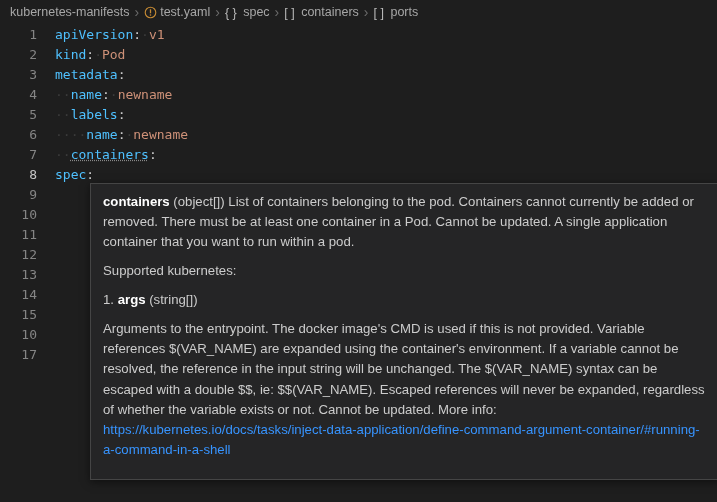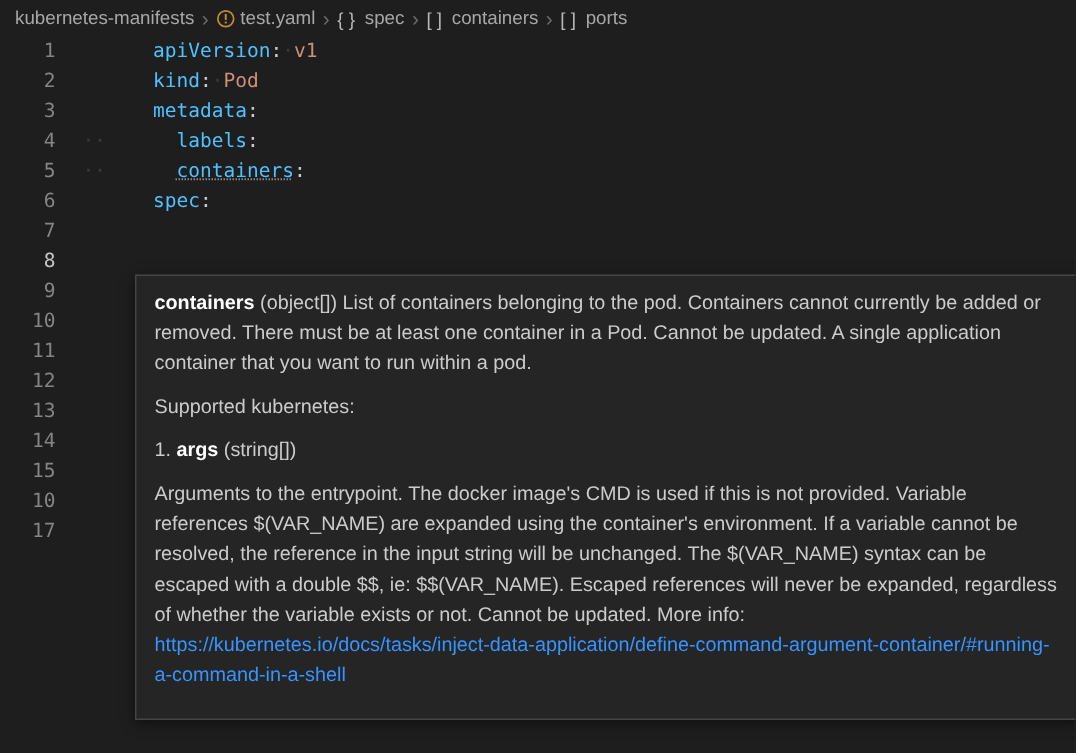--- a/index.html
+++ b/index.html
@@ -46,21 +46,21 @@
   .code {
     flex: 1;
     position: relative;
   }
   .code .line {
     height: 20px;
     line-height: 20px;
     white-space: pre;
     position: relative;
   }
-  .tok-key { color: #4fc1ff; margin-left: 47px; }
+  .tok-key { color: #4fc1ff; }
   .tok-str { color: #ce9178; }
   .tok-punc { color: #cccccc; }
   .tok-ws { color: #3b3b3b; }
 
   .hover {
     position: absolute;
     left: 90px;
     top: 183px;
     width: 630px;
     background: #252526;
@@ -114,21 +114,23 @@
       <div class="ln">13</div>
       <div class="ln">14</div>
       <div class="ln">15</div>
       <div class="ln">10</div>
       <div class="ln">17</div>
     </div>
   <div class="code" id="code">
       <div class="line"><span class="tok-key" style="">apiVersion</span><span class="tok-punc">:</span><span class="tok-ws">·</span><span class="tok-str">v1</span></div>
       <div class="line"><span class="tok-key" style="">kind</span><span class="tok-punc">:</span><span class="tok-ws">·</span><span class="tok-str">Pod</span></div>
       <div class="line"><span class="tok-key" style="">metadata</span><span class="tok-punc">:</span></div>
+      <div class="line"><span class="tok-ws">··</span><span class="tok-key" style="">name</span><span class="tok-punc">:</span><span class="tok-ws">·</span><span class="tok-str">newname</span></div>
       <div class="line"><span class="tok-ws">··</span><span class="tok-key" style="">labels</span><span class="tok-punc">:</span></div>
+      <div class="line"><span class="tok-ws">··</span><span class="tok-ws">··</span><span class="tok-key" style="">name</span><span class="tok-punc">:</span><span class="tok-ws">·</span><span class="tok-str">newname</span></div>
       <div class="line"><span class="tok-ws">··</span><span class="tok-key" style="text-decoration: underline dotted #888;">containers</span><span class="tok-punc">:</span></div>
       <div class="line"><span class="tok-key" style="">spec</span><span class="tok-punc">:</span></div>
       <div class="line"></div>
       <div class="line"></div>
       <div class="line"></div>
       <div class="line"></div>
       <div class="line"></div>
       <div class="line"></div>
       <div class="line"></div>
       <div class="line"></div>

